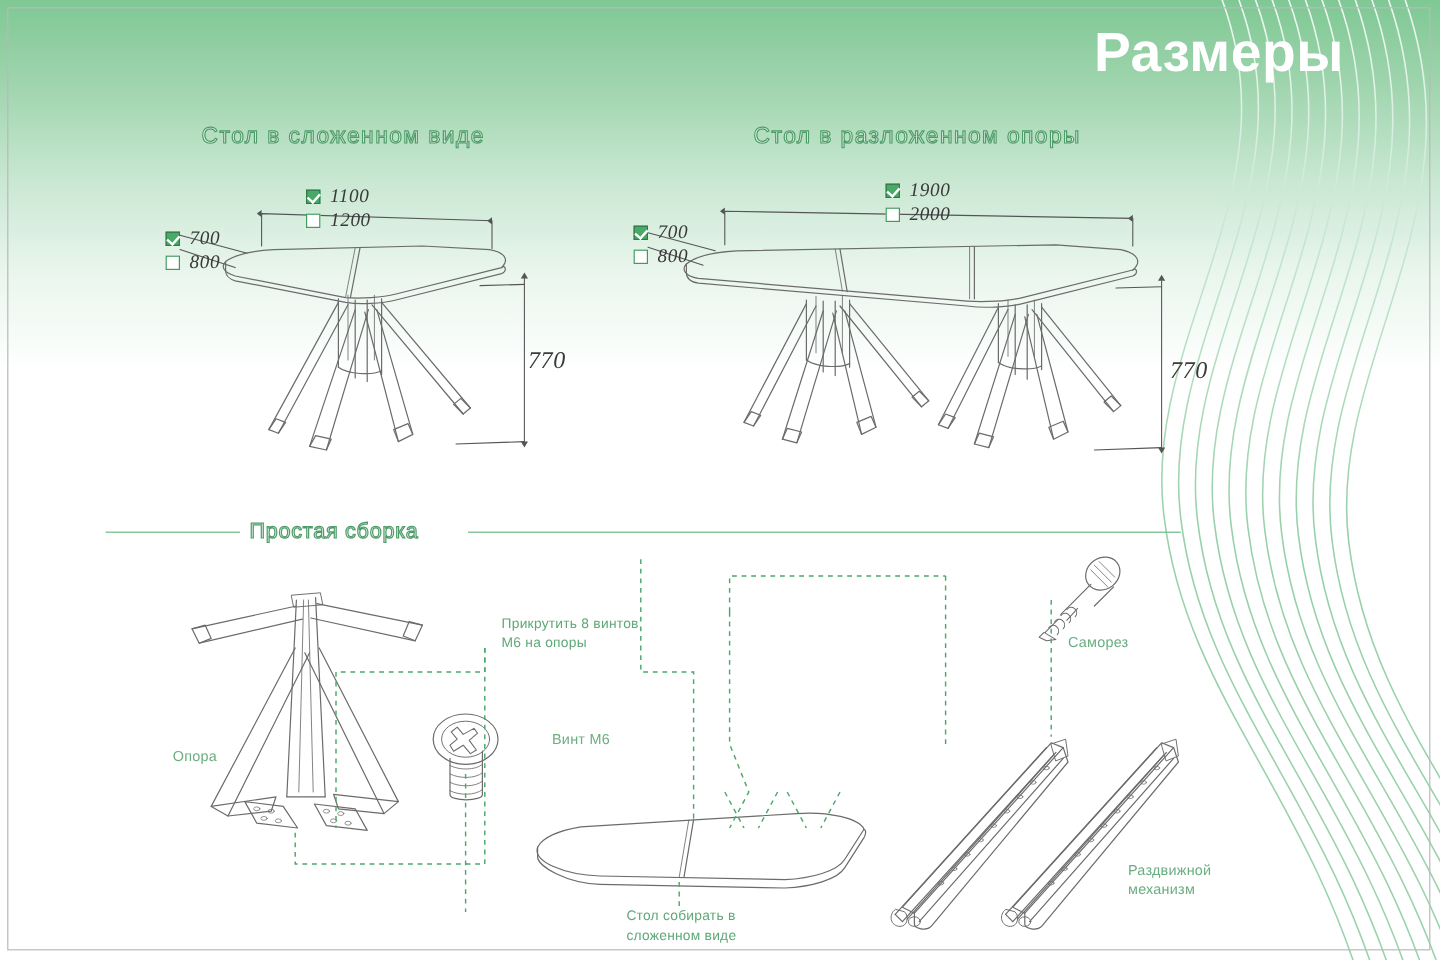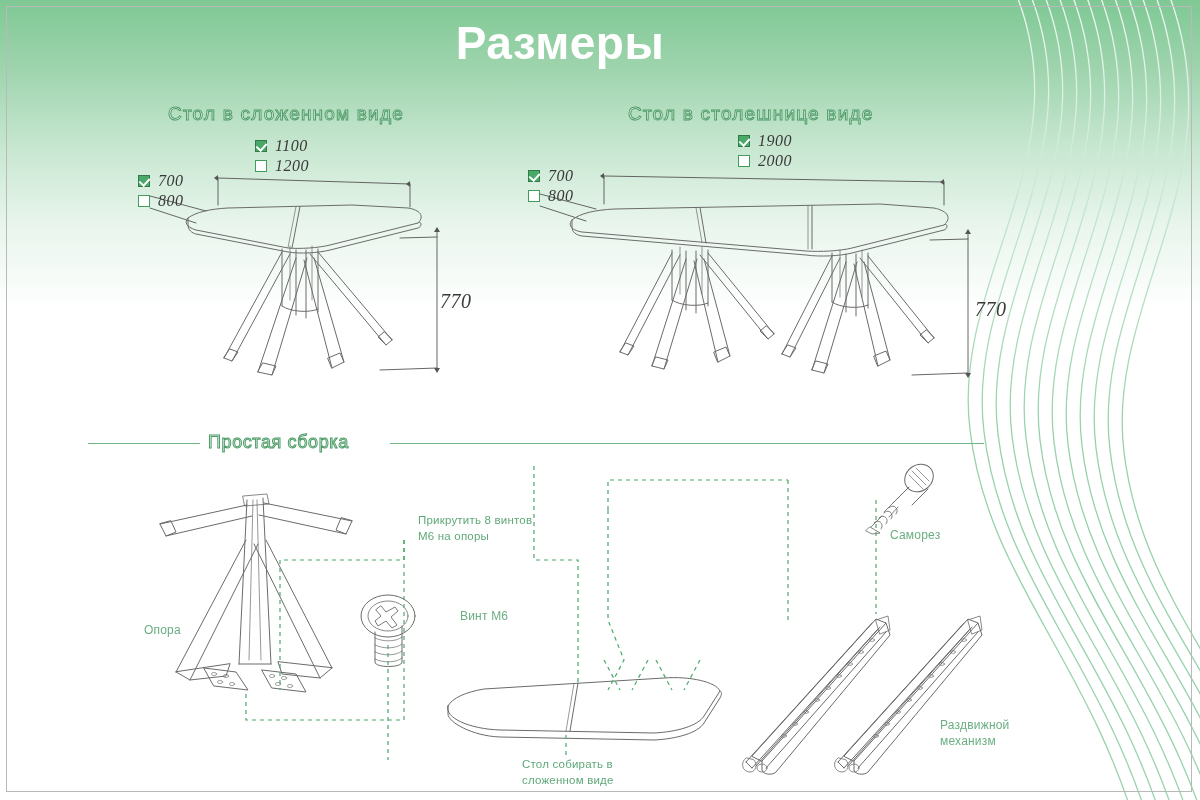--- a/index.html
+++ b/index.html
@@ -33,21 +33,21 @@
     width: 1186px; height: 786px;
     border: 1px solid #b9b9b9;
     box-sizing: border-box;
     pointer-events: none;
   }
   
   #title {
     position: absolute;
     left: 0; top: 16px;
     width: 1120px;
-    text-align: center;
+    text-align: right;
     font-size: 46px;
     font-weight: bold;
     color: #ffffff;
     letter-spacing: 0.5px;
   }
   
   .section-head {
     position: absolute;
     font-size: 19px;
     font-weight: normal;
@@ -65,21 +65,21 @@
   }
   .rule {
     position: absolute;
     height: 1px;
     background: #6fb886;
   }
   #rule-left { left: 88px; top: 443px; width: 112px; }
   #rule-right { left: 390px; top: 443px; width: 594px; }
 
   
-  .optgroup { position: absolute; }
+  .optgroup { position: absolute; margin-top: 18px; }
   .optrow {
     display: flex;
     align-items: center;
     margin-bottom: 2px;
     white-space: nowrap;
   }
   .cbox {
     width: 12px; height: 12px;
     border: 1.6px solid #3f9c5c;
     box-sizing: border-box;
@@ -178,21 +178,21 @@
       <path d="M200 -40 C 300 158, 150 290, 170 450 C 188 600, 290 680, 340 840"></path>
       <path d="M214 -40 C 314 160, 164 292, 184 452 C 202 602, 304 682, 354 840"></path>
     </g>
   </svg>
 
   <div id="frame-border"></div>
 
   <div id="title">Размеры</div>
 
   <div class="section-head" id="head-folded">Стол в сложенном виде</div>
-  <div class="section-head" id="head-unfolded">Стол в столешнице виде</div>
+  <div class="section-head" id="head-unfolded">Стол в разложенном опоры</div>
 
   <div class="rule" id="rule-left"></div>
   <div class="section-head" id="head-assembly">Простая сборка</div>
   <div class="rule" id="rule-right"></div>
 
   <svg id="art" width="1200" height="800">
     <g fill="none" stroke="#6b6b6b" stroke-width="1" stroke-linejoin="round" stroke-linecap="round">
 
       <g stroke="#555" stroke-width="0.9">
         <path d="M218 205 L218 178 M218 178 L410 184 M410 184 L410 207"></path>

